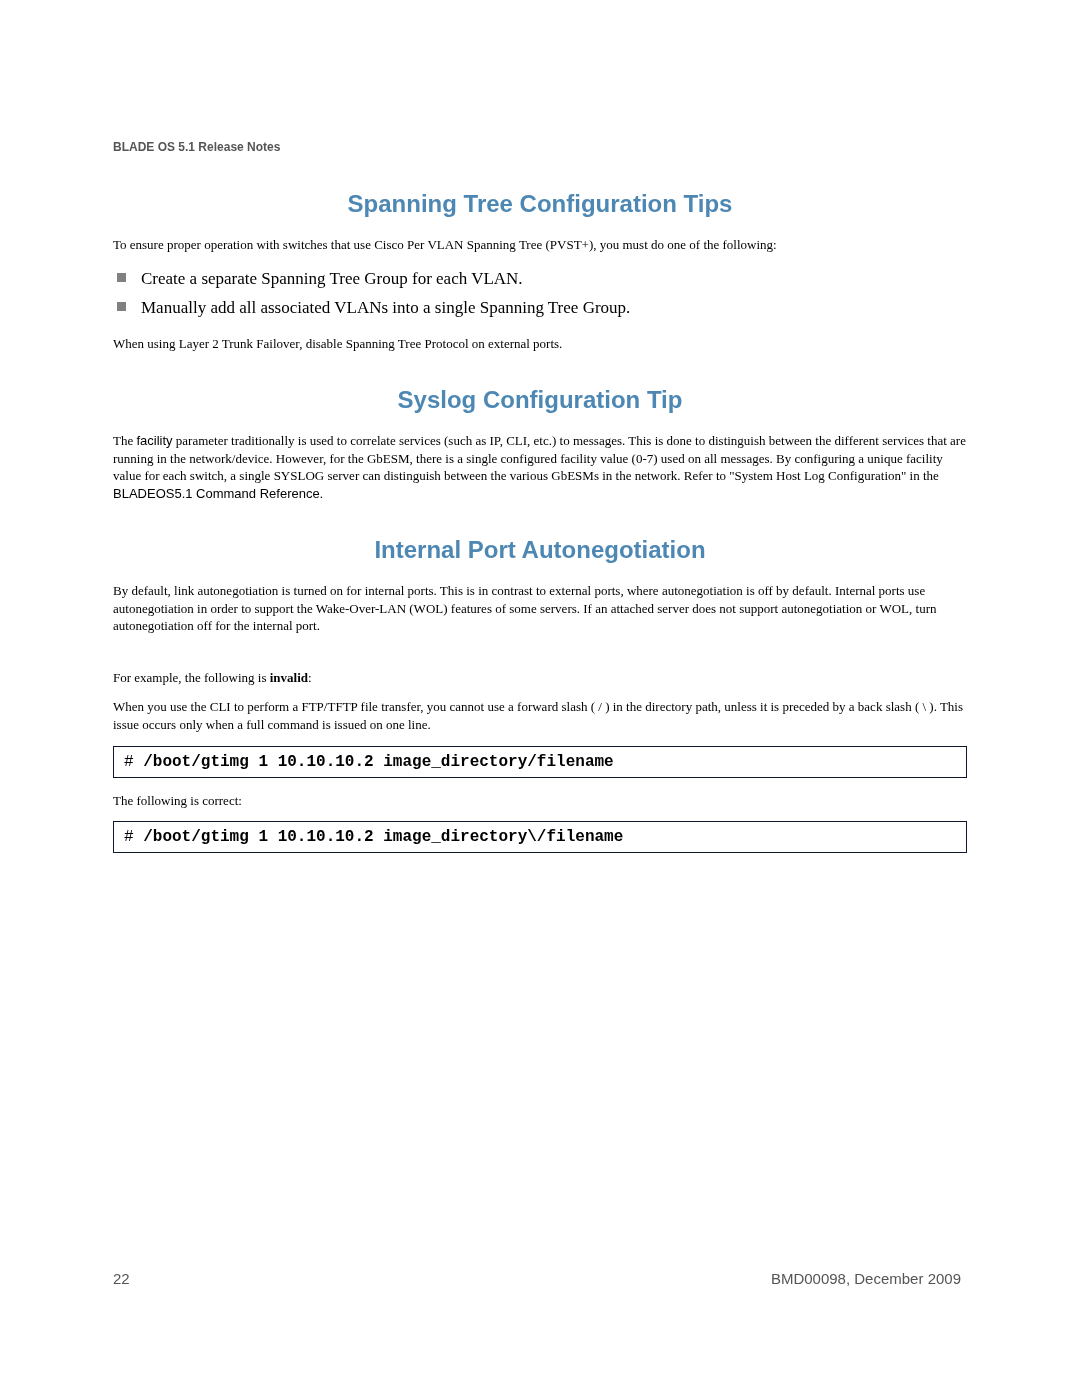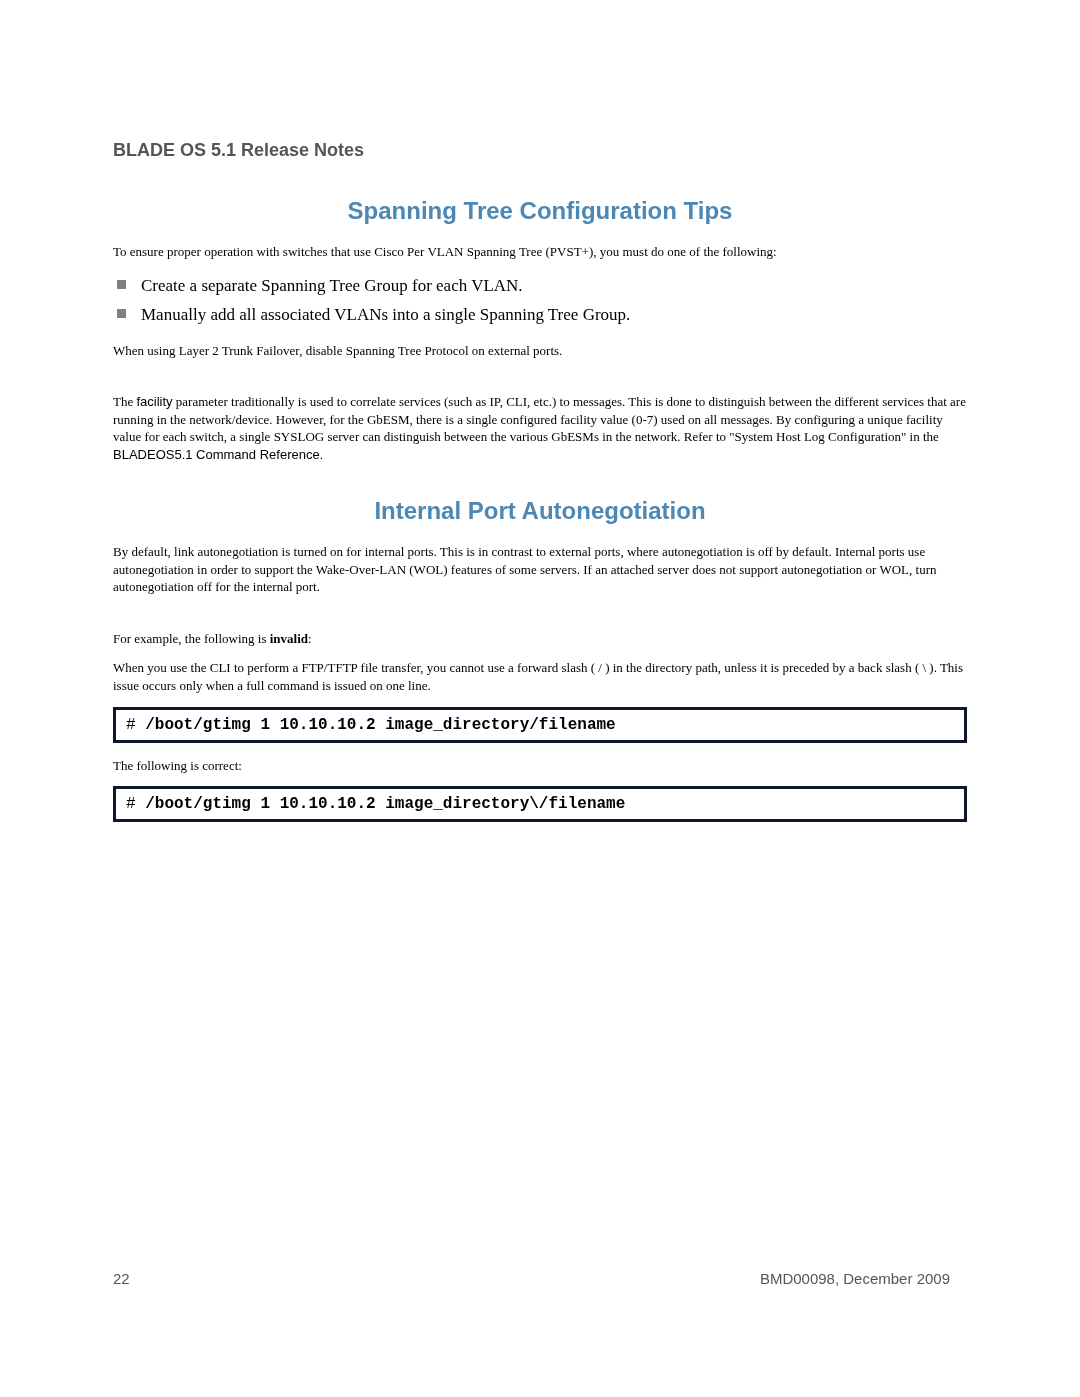--- a/index.html
+++ b/index.html
@@ -15,21 +15,21 @@
   }
   .page {
     padding: 140px 113px 0 113px;
     box-sizing: border-box;
     width: 100%;
     height: 100%;
   }
   .doc-header {
     font-family: Arial, Helvetica, sans-serif;
     font-weight: bold;
-    font-size: 18px;
+    font-size: 12px;
     color: #555;
     margin-bottom: 36px;
   }
   h2 {
     font-family: Arial, Helvetica, sans-serif;
     color: #4d87b3;
     font-weight: bold;
     font-size: 24px;
     margin: 0 0 18px 0;
     text-align: center;
@@ -60,34 +60,34 @@
     height: 9px;
     background: #808080;
   }
   .section {
     margin-bottom: 34px;
   }
   .sans {
     font-family: Arial, Helvetica, sans-serif;
   }
   .codebox {
-    border: 3px solid #0f172a;
+    border: 1px solid #0f172a;
     padding: 6px 10px;
     margin: 8px 0 14px 0;
     font-family: 'Courier New', Courier, monospace;
     font-size: 16px;
   }
   .codebox .cmd {
     font-weight: bold;
   }
   .footer {
     position: absolute;
     bottom: 110px;
     left: 113px;
-    right: 130px;
+    right: 119px;
     display: flex;
     justify-content: space-between;
     font-family: Arial, Helvetica, sans-serif;
     font-size: 15px;
     color: #555;
   }
 </style>
 </head>
 <body>
 
@@ -99,20 +99,21 @@
     <h2>Spanning Tree Configuration Tips</h2>
     <p>To ensure proper operation with switches that use Cisco Per VLAN Spanning Tree (PVST+), you must do one of the following:</p>
     <ul class="bullets">
       <li>Create a separate Spanning Tree Group for each VLAN.</li>
       <li>Manually add all associated VLANs into a single Spanning Tree Group.</li>
     </ul>
     <p>When using Layer 2 Trunk Failover, disable Spanning Tree Protocol on external ports.</p>
   </div>
 
   <div class="section">
+    <h2>Syslog Configuration Tip</h2>
     <p>
       <span>The </span><span class="sans">facility</span><span> parameter traditionally is used to correlate services (such as IP, CLI, etc.) to messages. This is done to distinguish between the different services that are running in the network/device. However, for the GbESM, there is a single configured facility value (0-7) used on all messages. By configuring a unique facility value for each switch, a single SYSLOG server can distinguish between the various GbESMs in the network. Refer to "System Host Log Configuration" in the </span><span class="sans">BLADEOS5.1 Command Reference</span><span>.</span>
     </p>
   </div>
 
   <div class="section">
     <h2>Internal Port Autonegotiation</h2>
     <p>By default, link autonegotiation is turned on for internal ports. This is in contrast to external ports, where autonegotiation is off by default. Internal ports use autonegotiation in order to support the Wake-Over-LAN (WOL) features of some servers. If an attached server does not support autonegotiation or WOL, turn autonegotiation off for the internal port.</p>
   </div>
 

